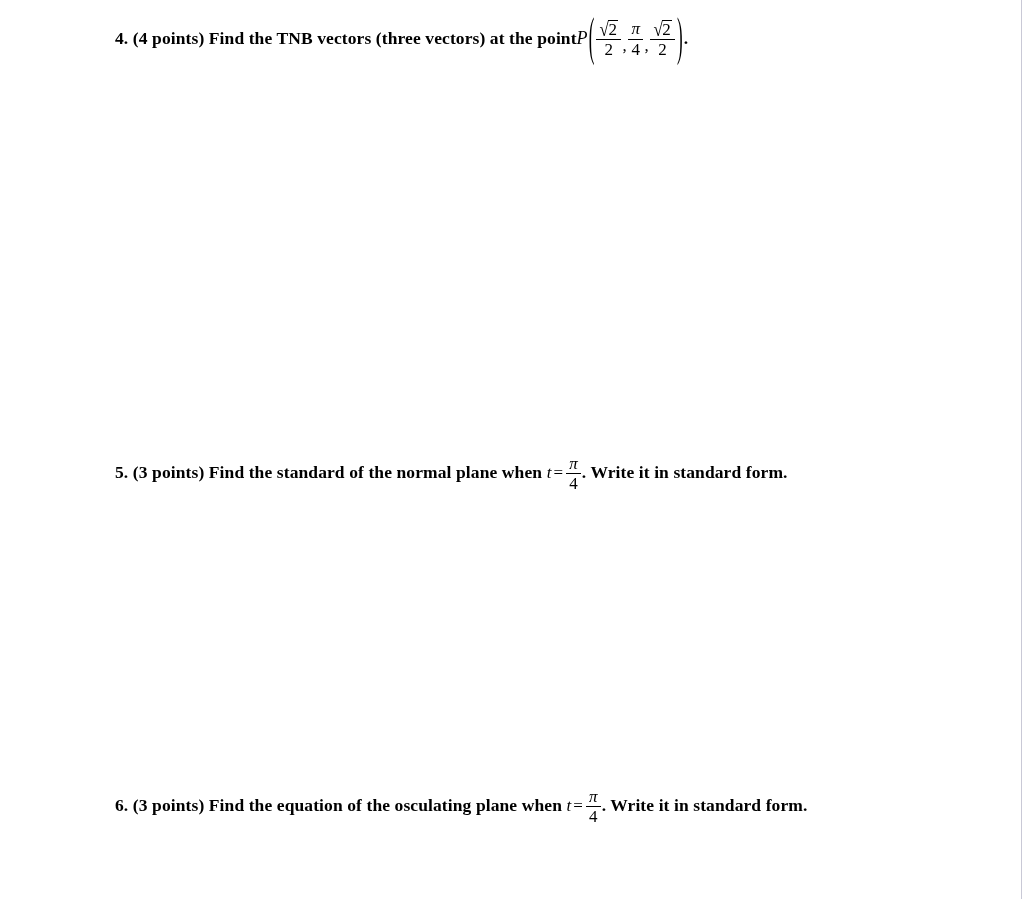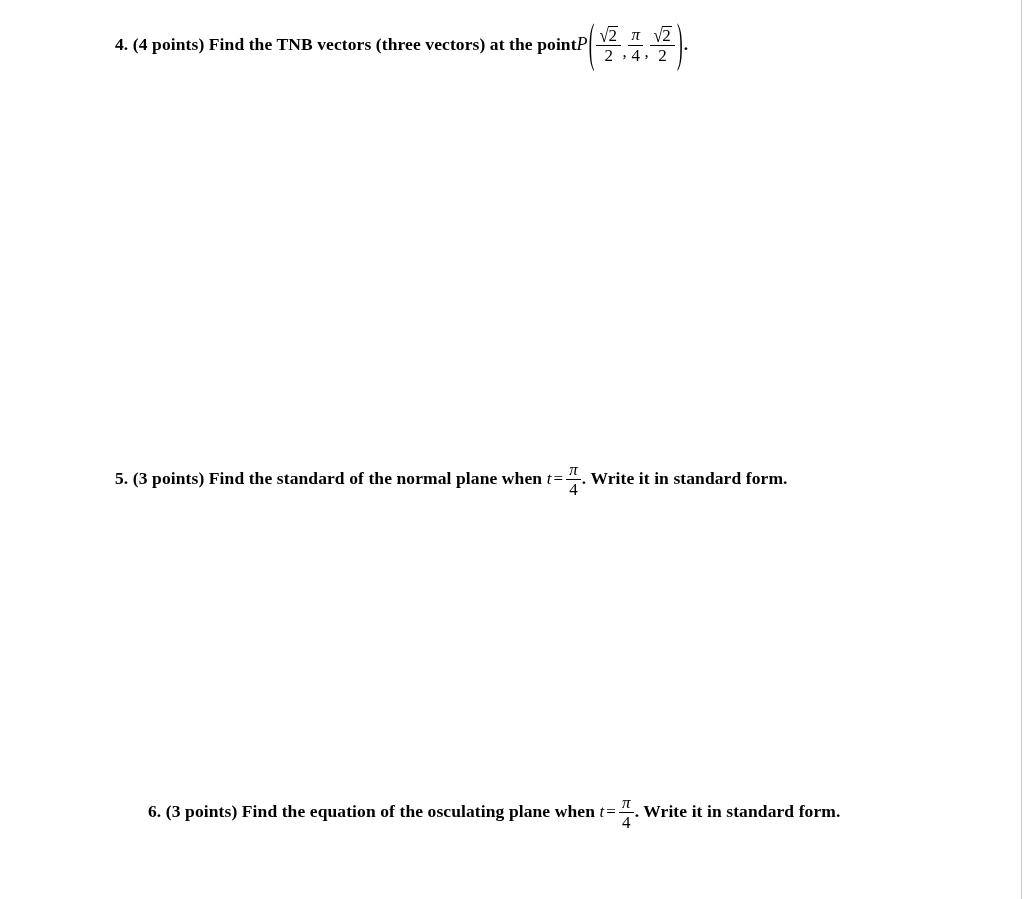--- a/index.html
+++ b/index.html
@@ -22,40 +22,40 @@
     position: absolute;
     top: 0;
     left: 1021px;
     width: 1px;
     height: 899px;
     background: #c9c9d6;
   }
 
   .page {
     position: absolute;
-    top: 6px;
+    top: 0;
     left: 0;
     width: 1021px;
     height: 780px;
     background: #ffffff;
   }
 
   .question {
     position: absolute;
     left: 115px;
     font-weight: bold;
     font-size: 17.5px;
     line-height: 1.0;
     white-space: nowrap;
     letter-spacing: 0.1px;
   }
 
   .q4 { top: 20px; }
   .q5 { top: 455px; }
-  .q6 { top: 788px; margin-left: 33px; }
+  .q6 { top: 788px; }
 
   
   .math {
     display: inline-block;
     vertical-align: middle;
     font-weight: normal;
     font-style: italic;
     font-size: 17px;
   }
 

